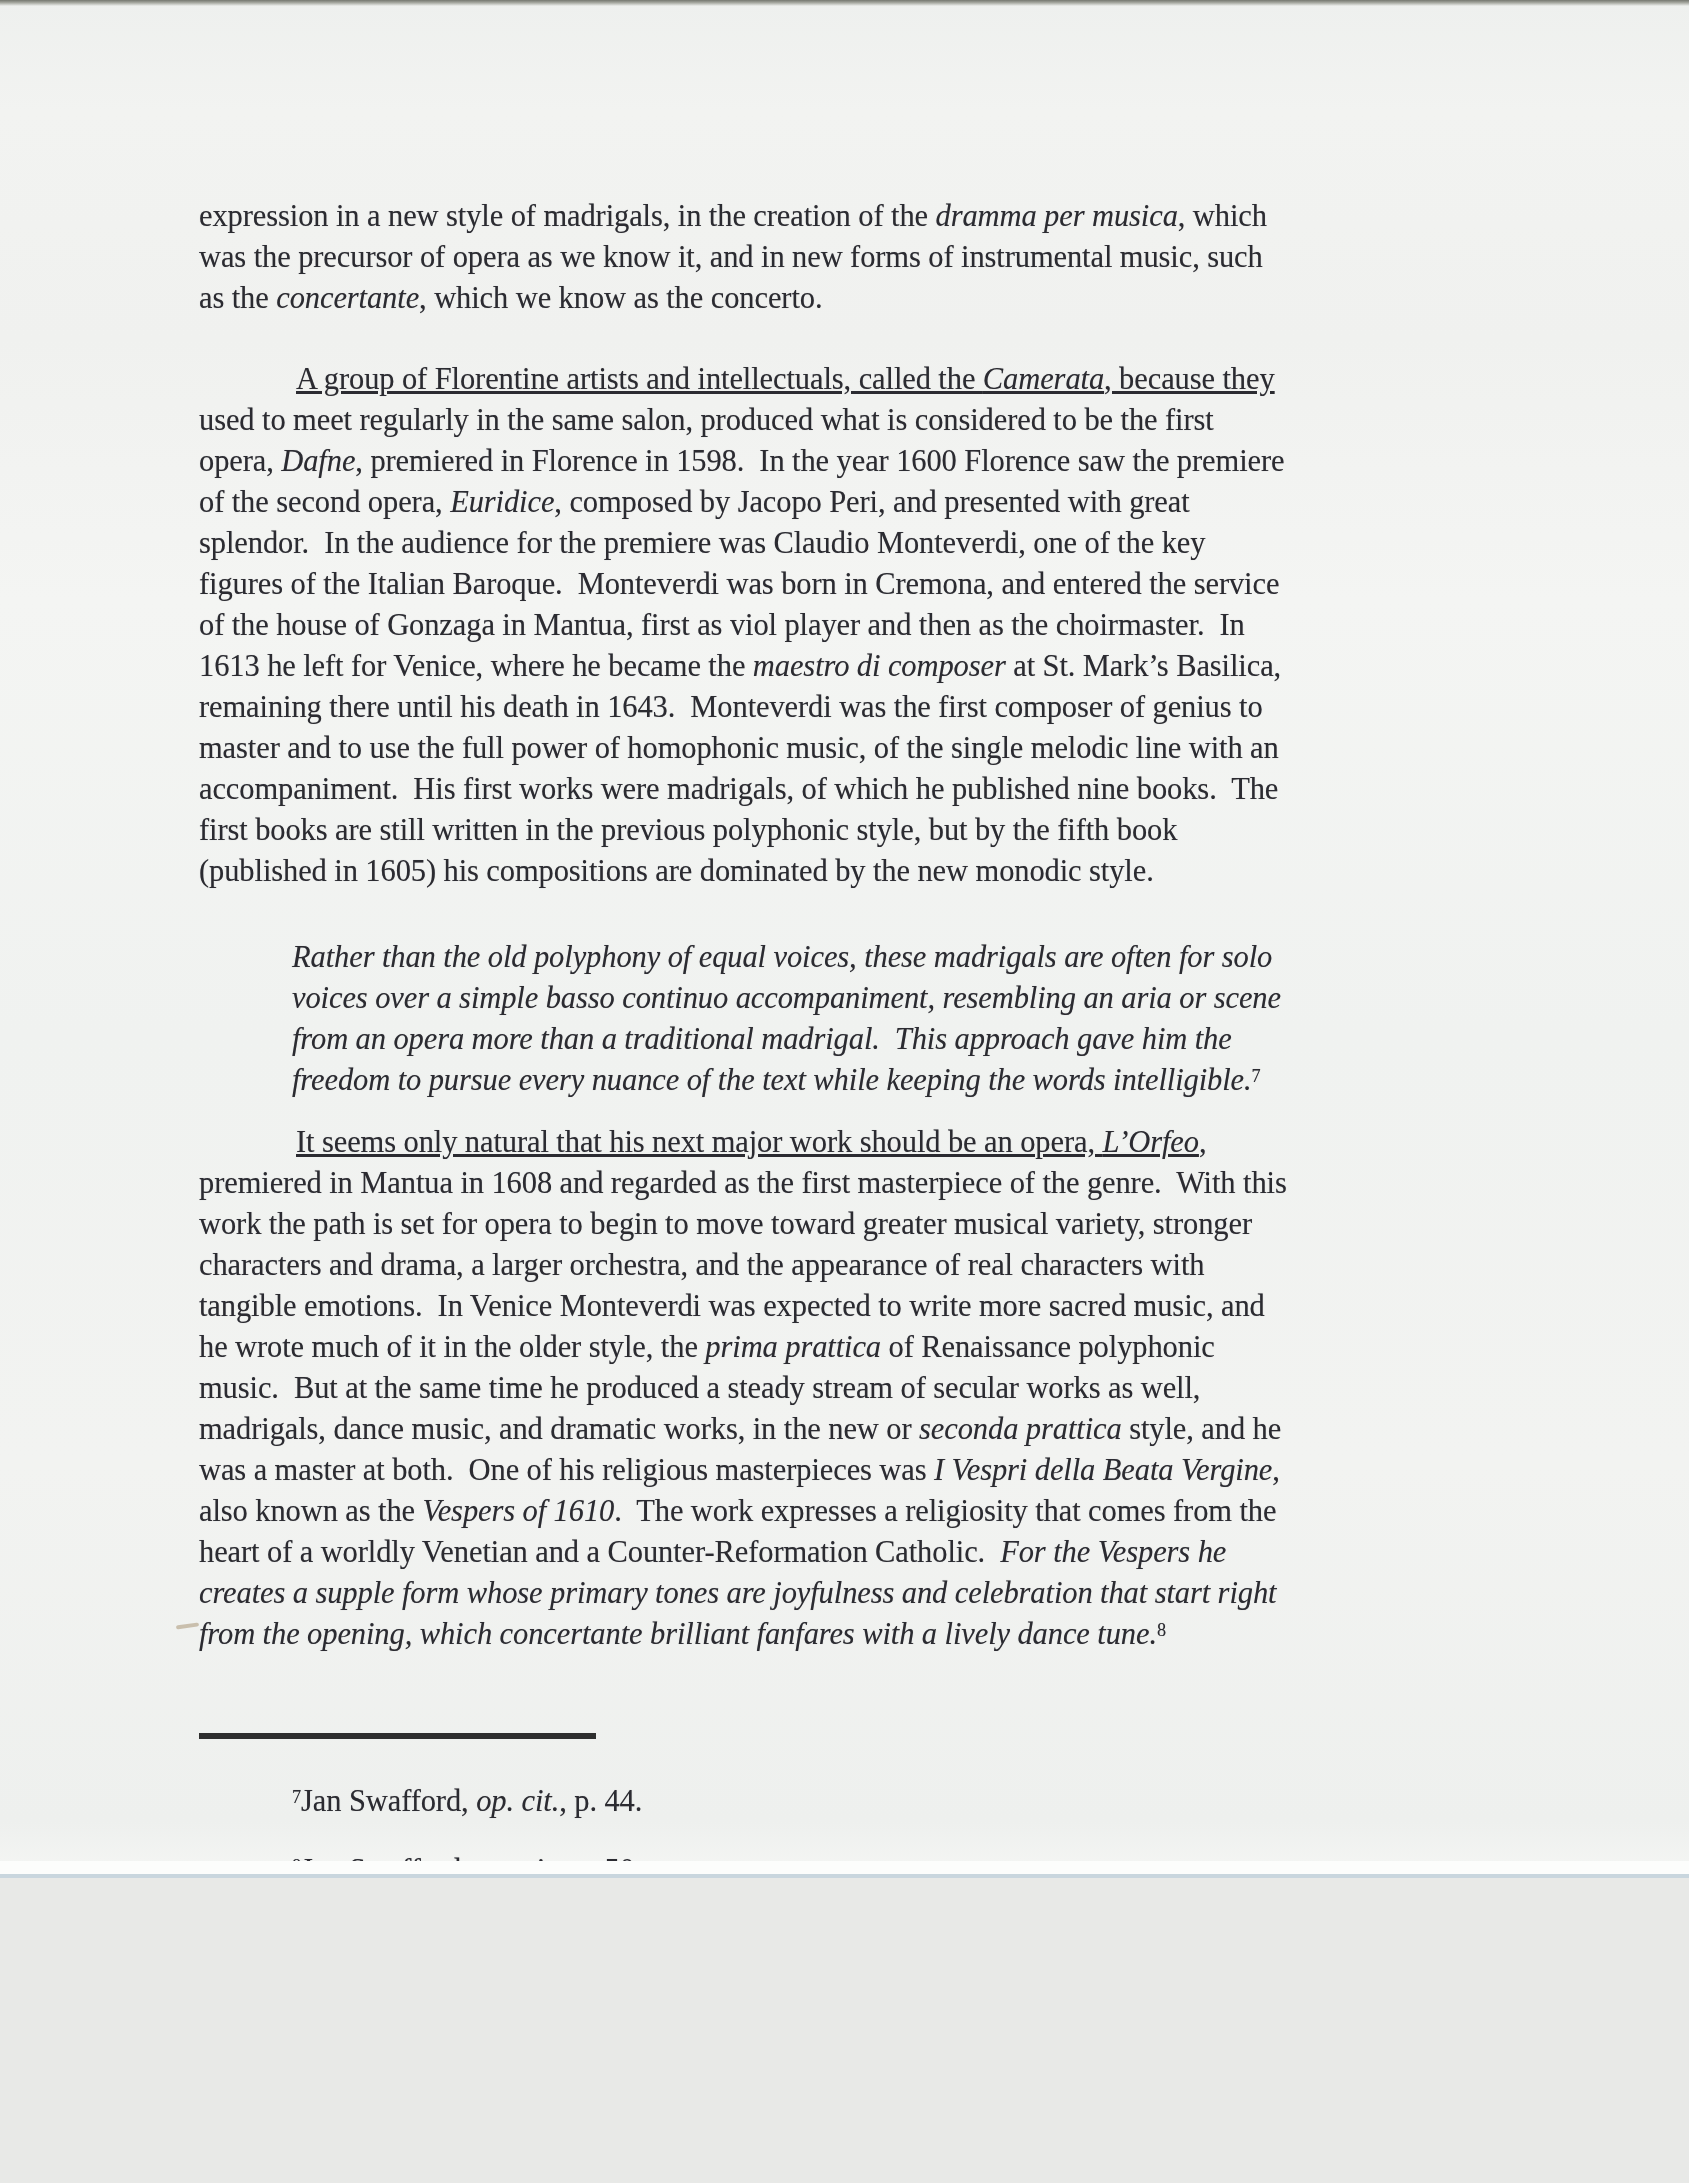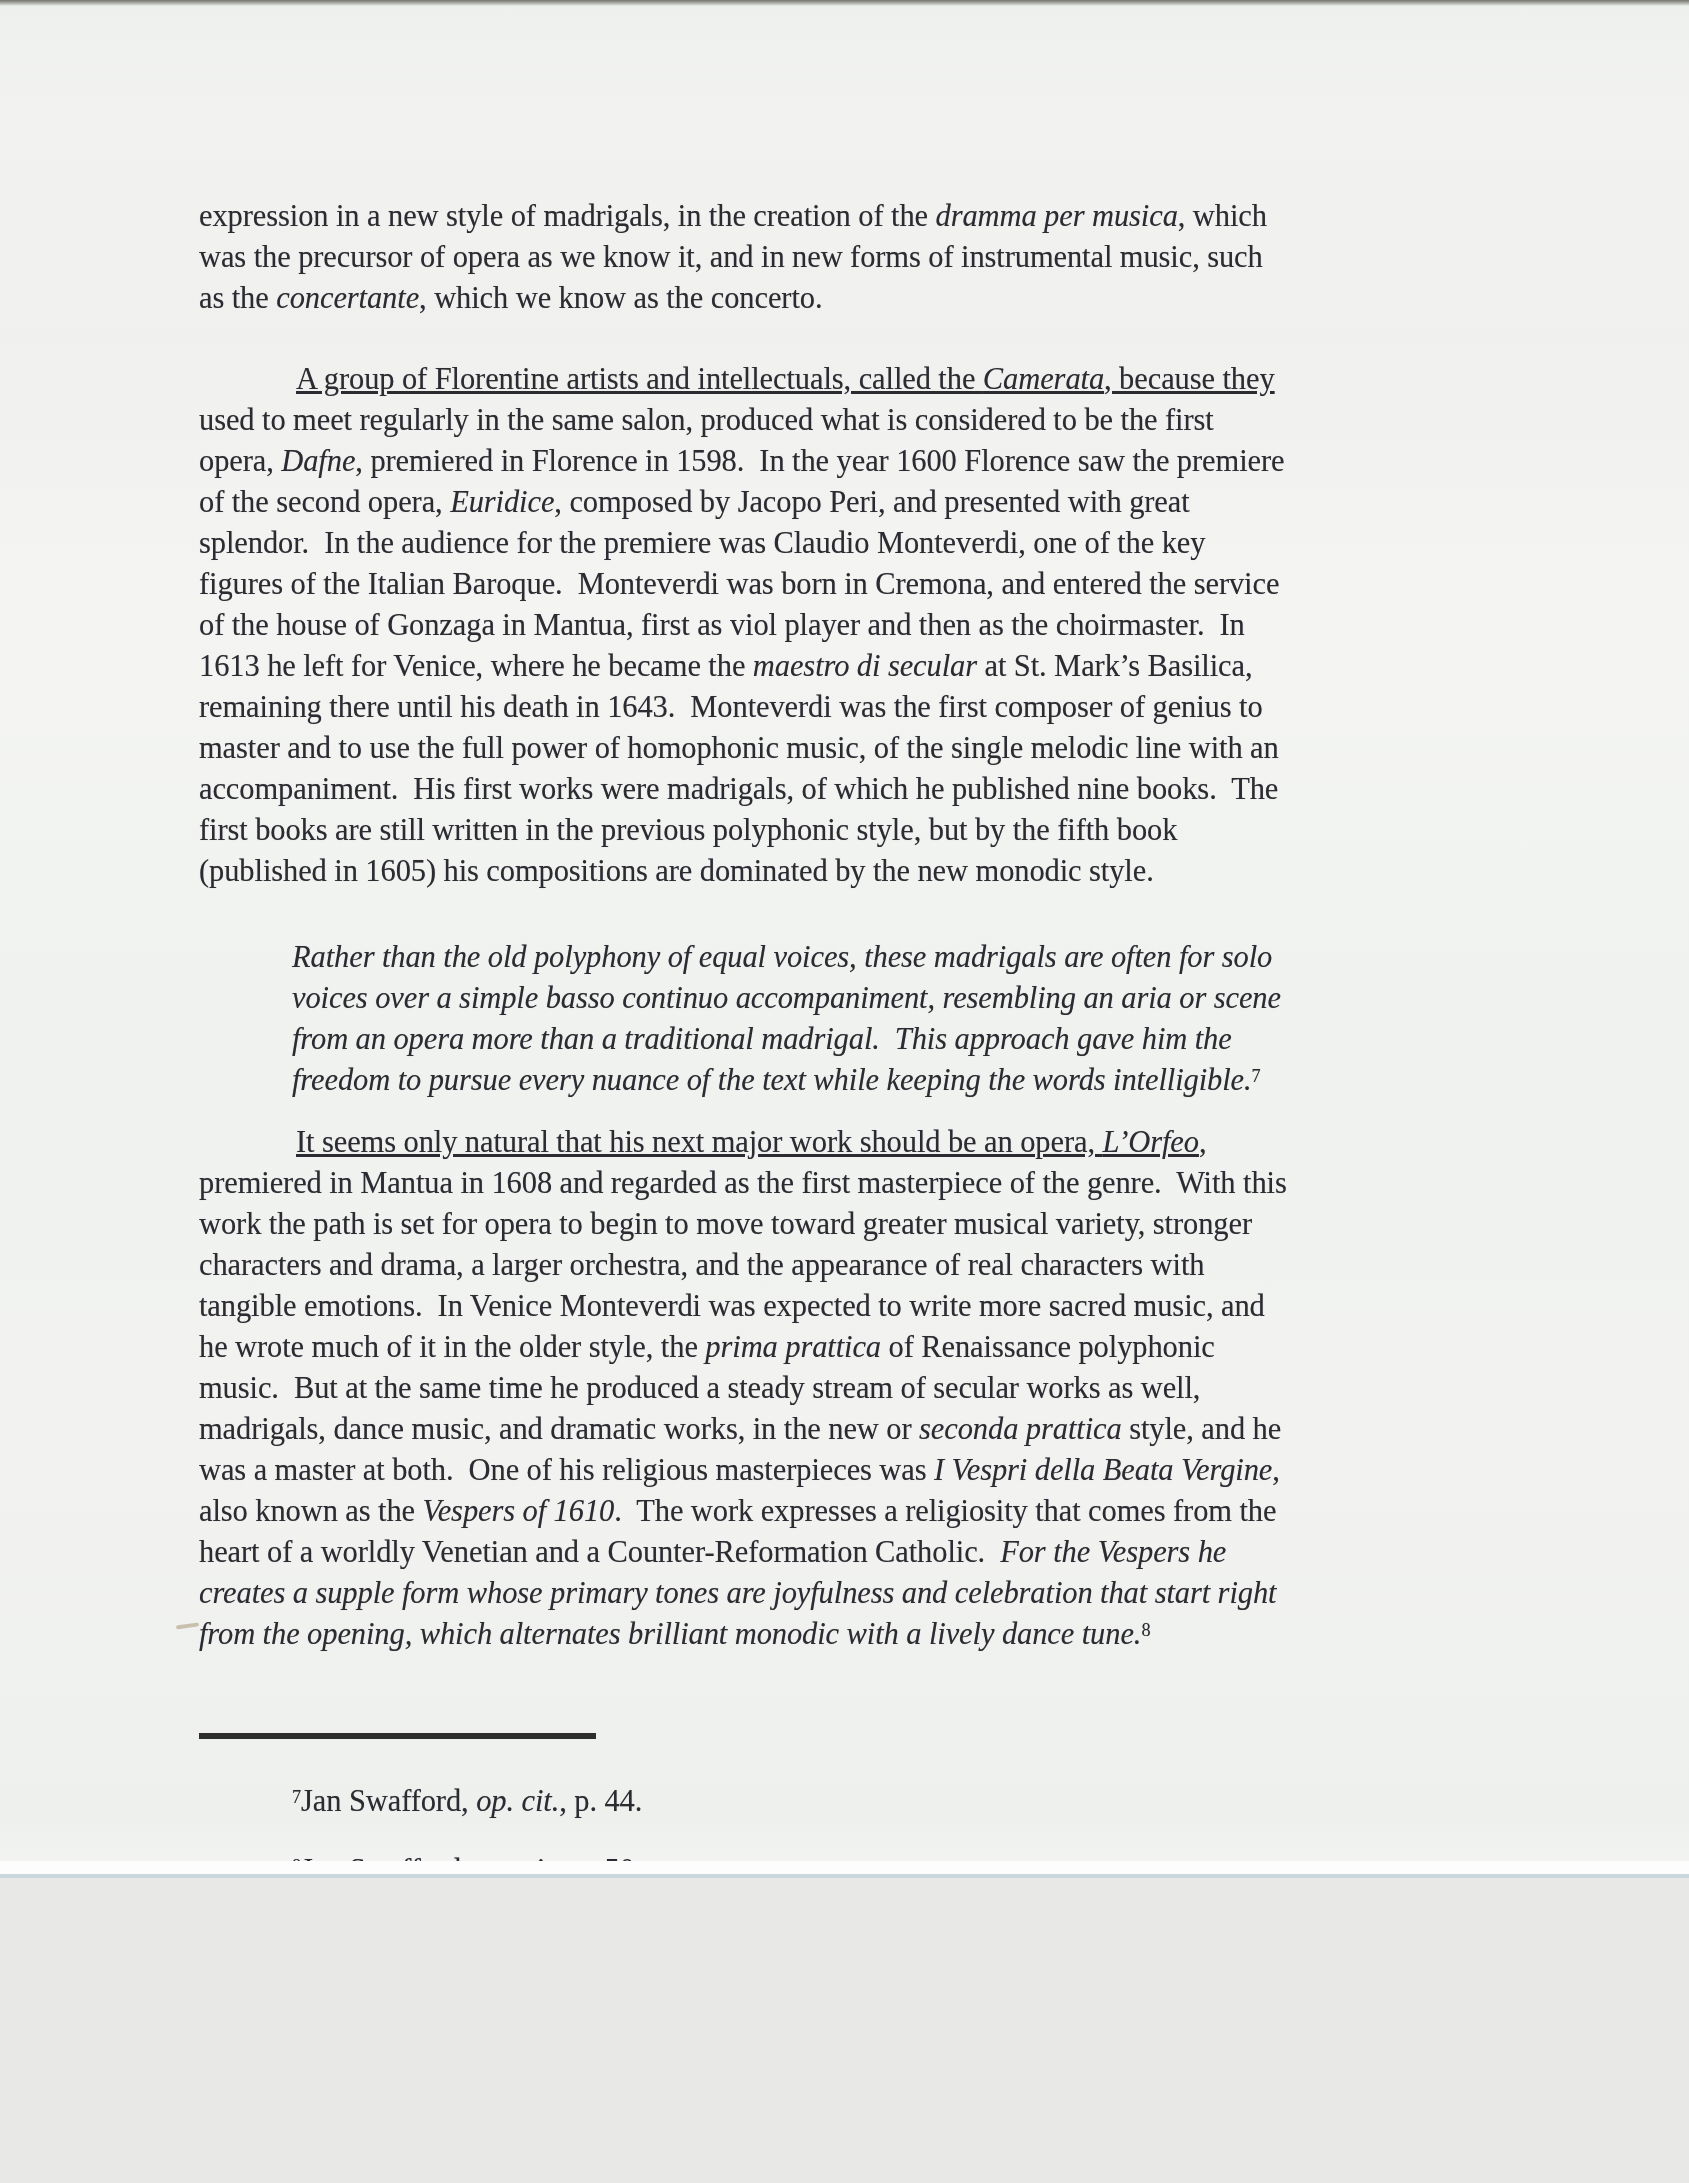--- a/index.html
+++ b/index.html
@@ -104,21 +104,21 @@
       </div>
 
     <div class="para para-2 indent">
         <div class="line">A group of Florentine artists and intellectuals, called the <i>Camerata</i>, because they</div>
         <div class="line">used to meet regularly in the same salon, produced what is considered to be the first</div>
         <div class="line">opera, <i>Dafne</i>, premiered in Florence in 1598.  In the year 1600 Florence saw the premiere</div>
         <div class="line">of the second opera, <i>Euridice</i>, composed by Jacopo Peri, and presented with great</div>
         <div class="line">splendor.  In the audience for the premiere was Claudio Monteverdi, one of the key</div>
         <div class="line">figures of the Italian Baroque.  Monteverdi was born in Cremona, and entered the service</div>
         <div class="line">of the house of Gonzaga in Mantua, first as viol player and then as the choirmaster.  In</div>
-        <div class="line">1613 he left for Venice, where he became the <i>maestro di secular</i> at St. Mark’s Basilica,</div>
+        <div class="line">1613 he left for Venice, where he became the <i>maestro di composer</i> at St. Mark’s Basilica,</div>
         <div class="line">remaining there until his death in 1643.  Monteverdi was the first composer of genius to</div>
         <div class="line">master and to use the full power of homophonic music, of the single melodic line with an</div>
         <div class="line">accompaniment.  His first works were madrigals, of which he published nine books.  The</div>
         <div class="line">first books are still written in the previous polyphonic style, but by the fifth book</div>
         <div class="line">(published in 1605) his compositions are dominated by the new monodic style.</div>
       </div>
 
     <div class="para quote">
         <div class="line"><i>Rather than the old polyphony of equal voices, these madrigals are often for solo</i></div>
         <div class="line"><i>voices over a simple basso continuo accompaniment, resembling an aria or scene</i></div>
@@ -132,21 +132,21 @@
         <div class="line">work the path is set for opera to begin to move toward greater musical variety, stronger</div>
         <div class="line">characters and drama, a larger orchestra, and the appearance of real characters with</div>
         <div class="line">tangible emotions.  In Venice Monteverdi was expected to write more sacred music, and</div>
         <div class="line">he wrote much of it in the older style, the <i>prima prattica</i> of Renaissance polyphonic</div>
         <div class="line">music.  But at the same time he produced a steady stream of secular works as well,</div>
         <div class="line">madrigals, dance music, and dramatic works, in the new or <i>seconda prattica</i> style, and he</div>
         <div class="line">was a master at both.  One of his religious masterpieces was <i>I Vespri della Beata Vergine</i>,</div>
         <div class="line">also known as the <i>Vespers of 1610</i>.  The work expresses a religiosity that comes from the</div>
         <div class="line">heart of a worldly Venetian and a Counter-Reformation Catholic.  <i>For the Vespers he</i></div>
         <div class="line"><i>creates a supple form whose primary tones are joyfulness and celebration that start right</i></div>
-        <div class="line"><i>from the opening, which alternates brilliant monodic with a lively dance tune.</i><sup>8</sup></div>
+        <div class="line"><i>from the opening, which concertante brilliant fanfares with a lively dance tune.</i><sup>8</sup></div>
       </div>
 
     <div class="fn-rule"></div>
 
     <div class="footnote fn-7">
         <div class="line"><sup>7</sup>Jan Swafford, <i>op. cit.</i>, p. 44.</div>
       </div>
 
     <div class="footnote fn-8">
         <div class="line"><sup>8</sup>Jan Swafford, <i>op. cit.</i>, p. 50.</div>

